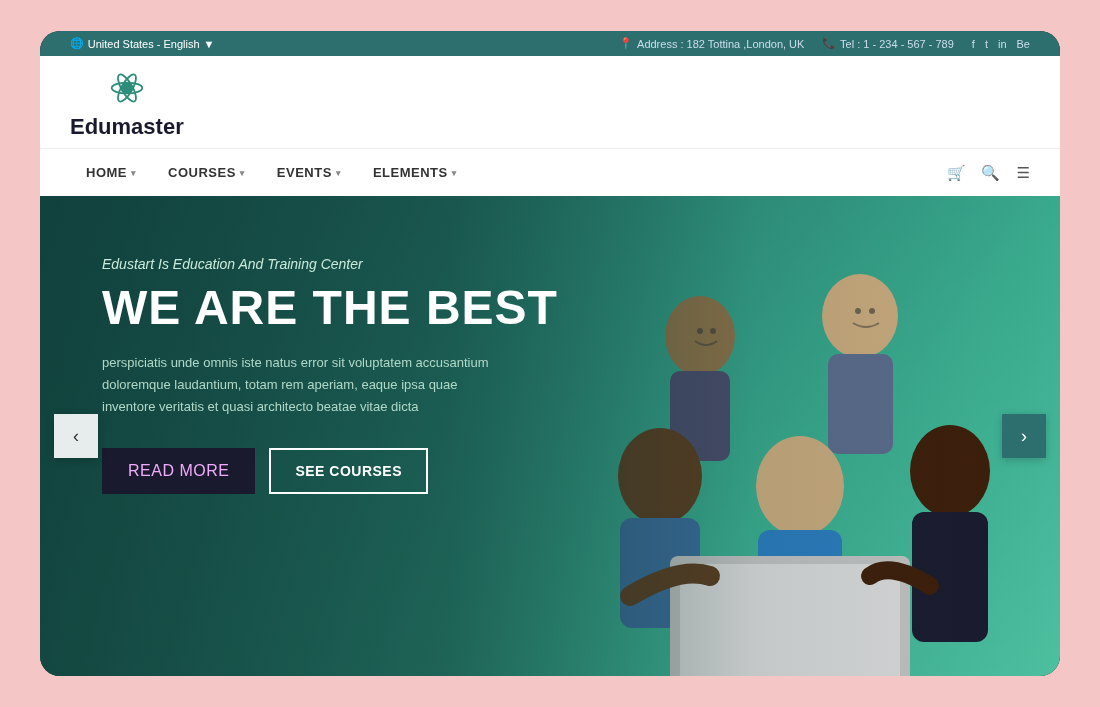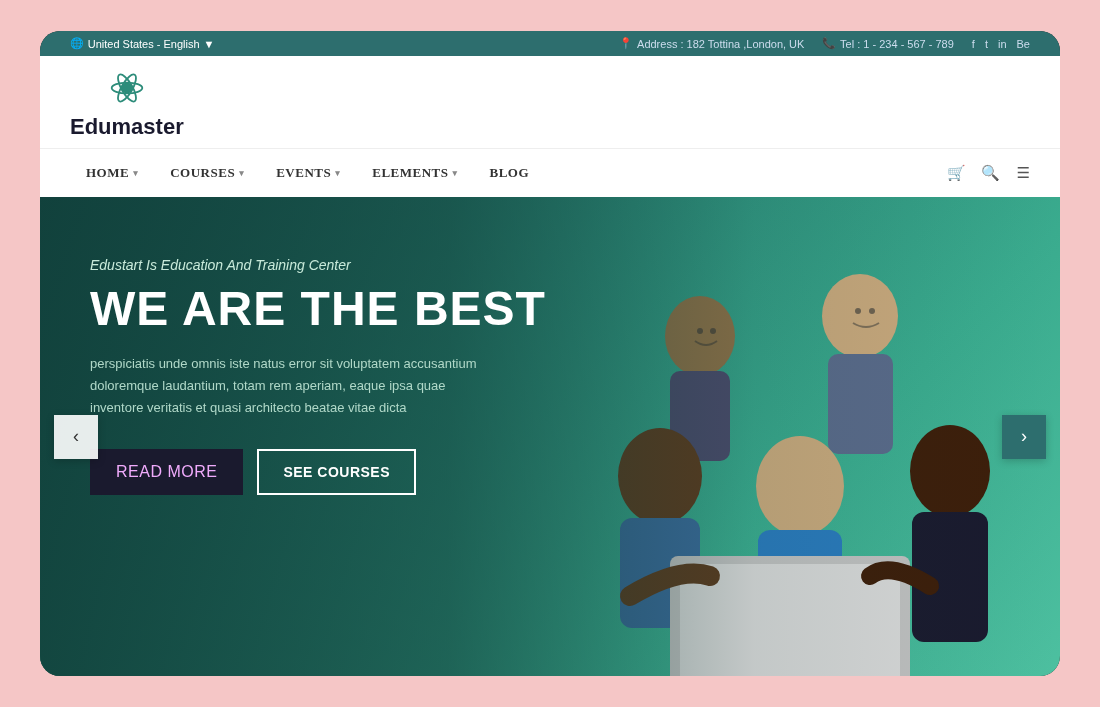--- a/index.html
+++ b/index.html
@@ -91,21 +91,20 @@
       border-top: 1px solid #eee;
       padding: 0 30px;
       display: flex;
       align-items: center;
       justify-content: space-between;
     }
     .nav-links {
       display: flex;
       align-items: center;
       gap: 0;
-      font-family: Liberation Serif, serif;
     }
     .nav-item {
       padding: 16px 16px;
       font-size: 13px;
       font-weight: 600;
       color: #333;
       cursor: pointer;
       display: flex;
       align-items: center;
       gap: 4px;
@@ -139,20 +138,21 @@
       position: absolute;
       inset: 0;
       background: linear-gradient(to right, rgba(15,60,55,0.85) 0%, rgba(15,60,55,0.6) 40%, rgba(15,60,55,0.1) 70%, transparent 100%);
       z-index: 1;
     }
     .hero-content {
       position: relative;
       z-index: 2;
       padding: 60px 50px;
       max-width: 560px;
+      margin-left: 12px;
     }
     .hero-subtitle {
       color: #c8eada;
       font-size: 14px;
       font-style: italic;
       margin-bottom: 12px;
       font-weight: 400;
     }
     .hero-title {
       color: white;
@@ -282,23 +282,20 @@
             <span class="arrow">▾</span>
           </div>
           <div class="nav-item">
             <span>EVENTS</span>
             <span class="arrow">▾</span>
           </div>
           <div class="nav-item">
             <span>ELEMENTS</span>
             <span class="arrow">▾</span>
           </div>
-          <div class="nav-item">
-            <span>BLOG</span>
-          </div>
         </div>
         <div class="nav-icons">
           <span class="nav-icon-btn">🛒</span>
           <span class="nav-icon-btn">🔍</span>
           <span class="nav-icon-btn">☰</span>
         </div>
       </div>
     </div>
 
     <div class="hero">

